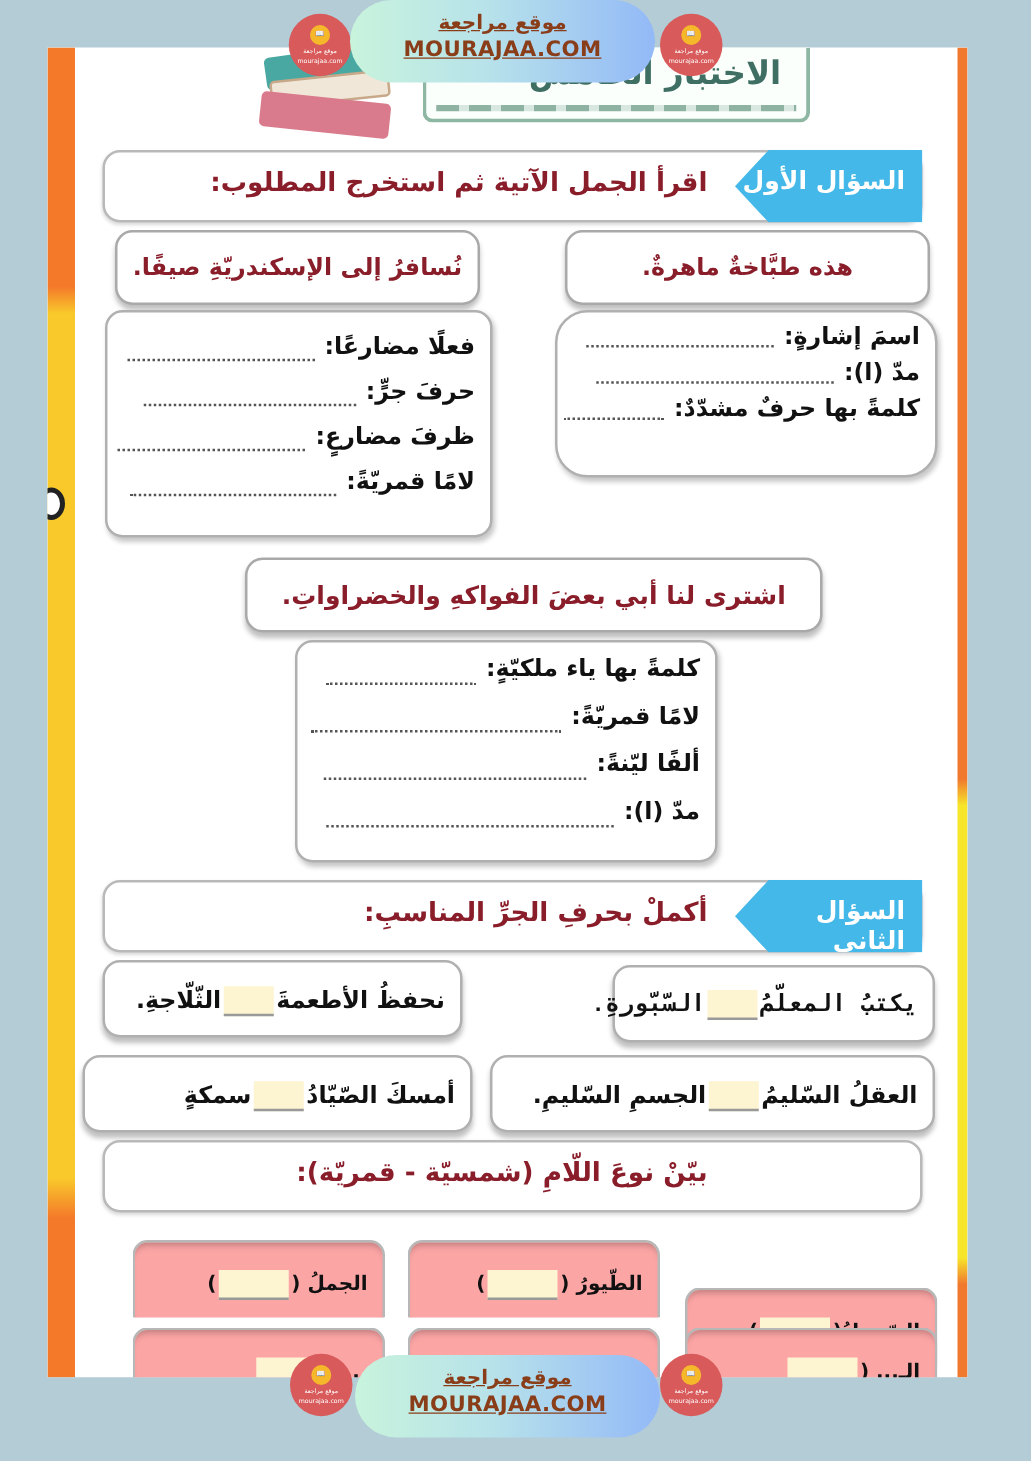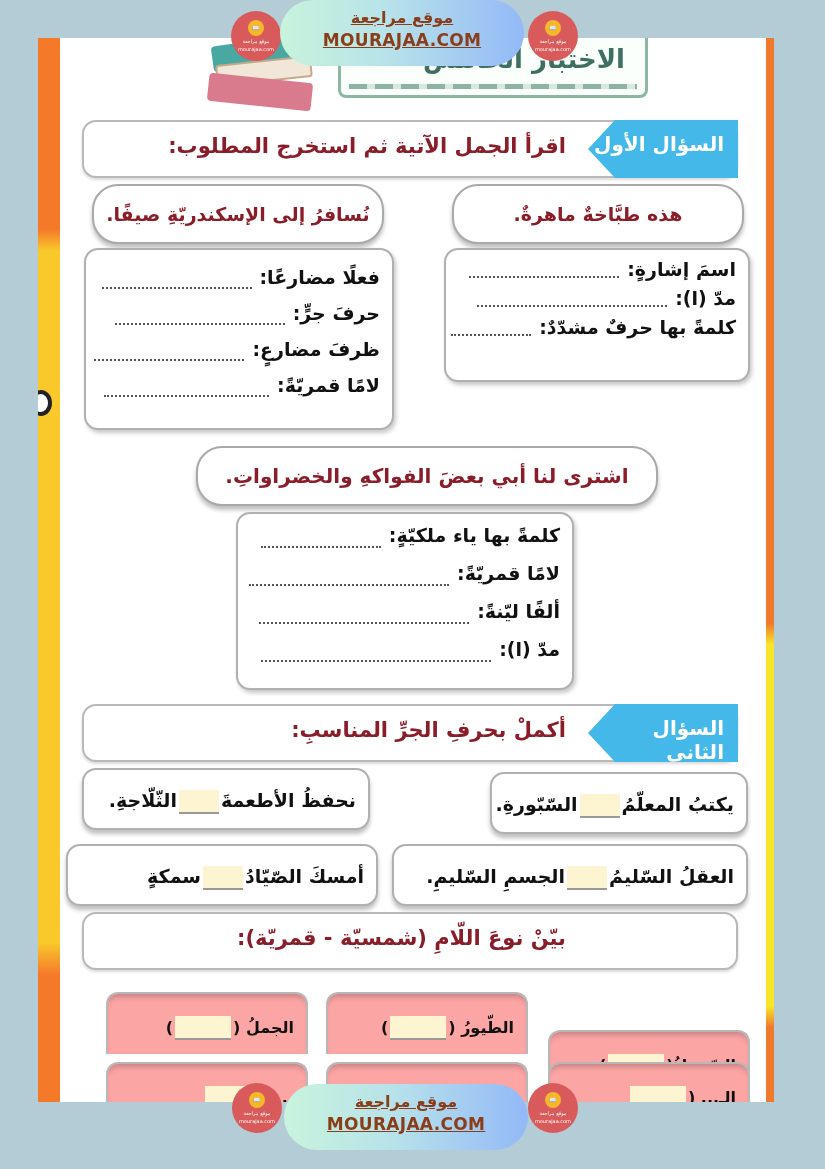--- a/index.html
+++ b/index.html
@@ -51,21 +51,21 @@
     position: absolute; right: -2px; top: -2px; bottom: -2px; width: 150px;
     background: #44b8e8; color: #fff; direction: rtl;
     font-weight: bold; font-size: 20px; padding-top: 12px; padding-right: 14px;
     clip-path: polygon(18% 0, 100% 0, 100% 100%, 18% 100%, 0 50%);
   }
   .qbar .instr {
     position: absolute; right: 170px; top: 12px; direction: rtl;
     font-size: 21px; font-weight: bold; color: #8a1d2a;
   }
   .sent {
-    position: absolute; background: #fff; border: 2px solid #a9a9a9; border-radius: 26px;
+    position: absolute; background: #fff; border: 2px solid #a9a9a9; border-radius: 14px;
     box-shadow: 0 4px 4px rgba(0,0,0,0.25); direction: rtl; text-align: center;
     font-weight: bold; color: #8a1d2a; font-size: 19px;
   }
   .box {
     position: absolute; background: #fff; border: 2px solid #b0b0b0; border-radius: 14px;
     box-shadow: 2px 3px 4px rgba(0,0,0,0.22); direction: rtl; padding: 8px 12px 0 0;
   }
   .row { display: flex; align-items: baseline; height: 29px; direction: rtl; }
   .row .lbl { font-weight: bold; font-size: 19px; color: #111; white-space: nowrap; }
   .row .dots {
@@ -128,21 +128,21 @@
   </div>
 
   <div class="qbar" style="left:44px;top:82px;width:656px;">
     <div class="tag">السؤال الأول</div>
     <div class="instr">اقرأ الجمل الآتية ثم استخرج المطلوب:</div>
   </div>
 
   <div class="sent" style="left:414px;top:146px;width:292px;height:60px;line-height:56px;">هذه طبَّاخةٌ ماهرةٌ.</div>
   <div class="sent" style="left:54px;top:146px;width:292px;height:60px;line-height:56px;">نُسافرُ إلى الإسكندريّةِ صيفًا.</div>
 
-  <div class="box" style="left:406px;top:210px;width:306px;height:134px;">
+  <div class="box" style="left:406px;top:210px;width:306px;height:134px;border-radius:26px;">
     <div class="row">
       <span class="lbl">اسمَ إشارةٍ:</span>
       <span class="dots" style="width:150px;"></span>
     </div>
     <div class="row">
       <span class="lbl">مدّ (ا):</span>
       <span class="dots" style="width:190px;"></span>
     </div>
     <div class="row">
       <span class="lbl">كلمةً بها حرفٌ مشدّدٌ:</span>
@@ -188,21 +188,21 @@
       <span class="lbl">مدّ (ا):</span>
       <span class="dots" style="width:230px;"></span>
     </div>
   </div>
 
   <div class="qbar" style="left:44px;top:666px;width:656px;">
     <div class="tag">السؤال الثاني</div>
     <div class="instr">أكملْ بحرفِ الجرِّ المناسبِ:</div>
   </div>
 
-  <div class="fill" style="left:452px;top:734px;width:258px;height:62px;line-height:60px;">
+  <div class="fill" style="left:452px;top:734px;width:258px;height:62px;line-height:60px;font-family:Liberation Mono, monospace;">
     <span>يكتبُ المعلّمُ</span><span class="blank"></span><span>السّبّورةِ.</span>
   </div>
   <div class="fill" style="left:44px;top:730px;width:288px;height:62px;line-height:60px;">
     <span>نحفظُ الأطعمةَ</span><span class="blank"></span><span>الثّلّاجةِ.</span>
   </div>
   <div class="fill" style="left:354px;top:806px;width:356px;height:62px;line-height:60px;padding-left:24px;">
     <span>العقلُ السّليمُ</span><span class="blank"></span><span>الجسمِ السّليمِ.</span>
   </div>
   <div class="fill" style="left:28px;top:806px;width:312px;height:62px;line-height:60px;">
     <span>أمسكَ الصّيّادُ</span><span class="blank"></span><span>سمكةٍ</span>

